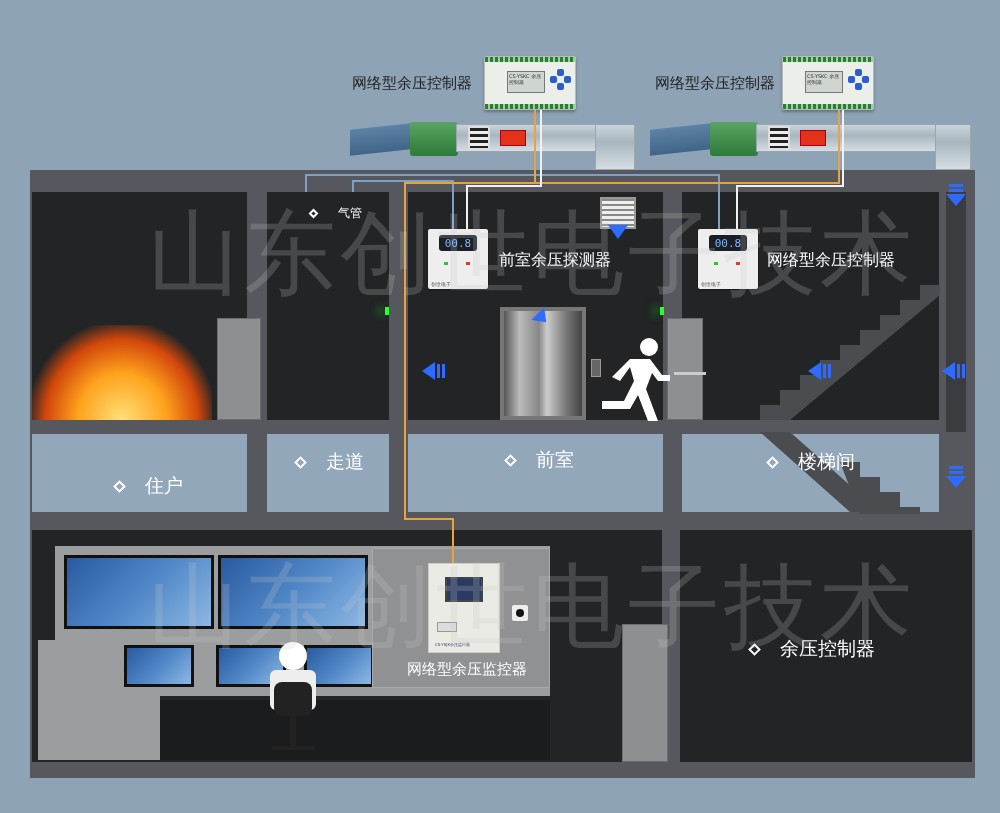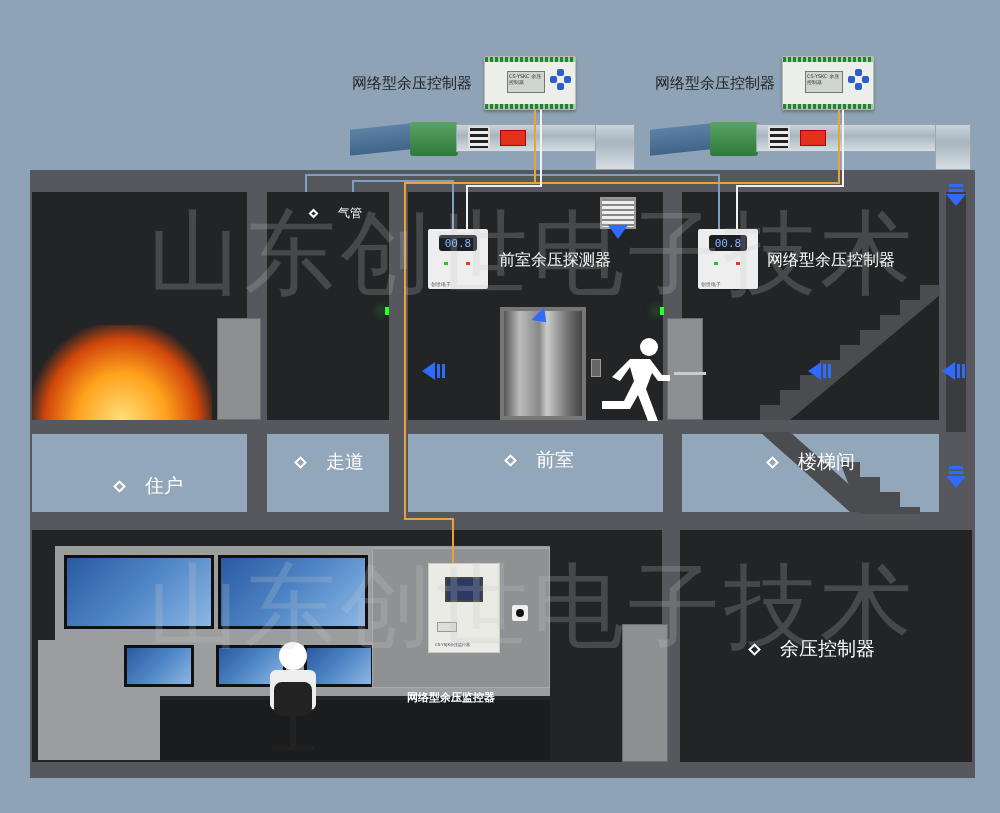--- a/index.html
+++ b/index.html
@@ -132,21 +132,21 @@
 
 <div class="abs" style="left:372px;top:548px;width:178px;height:140px;background:#8f9193;border:1px solid #aaa;"></div>
 <div class="abs" style="left:428px;top:563px;width:72px;height:90px;background:#ebebe5;border:1px solid #ccc;">
   <div class="abs" style="left:16px;top:13px;width:38px;height:25px;background:#2a3a62;border:2px solid #444;"></div>
   <div class="abs" style="left:8px;top:58px;width:20px;height:10px;background:#ddd;border:1px solid #999;"></div>
   <div class="abs" style="left:6px;top:78px;font-size:4px;color:#446;white-space:nowrap;">CS-YSJK余压监控器</div>
 </div>
 <div class="abs" style="left:512px;top:605px;width:16px;height:16px;background:#eee;border-radius:2px;">
     <div style="margin:4px;width:8px;height:8px;border-radius:50%;background:#111;"></div>
   </div>
-<div class="abs label-light" style="left:407px;top:690px;font-size:11px;font-weight:bold;">网络型余压监控器</div>
+<div class="abs label-light" style="left:407px;top:660px;font-size:15px;">网络型余压监控器</div>
 
 <div class="abs door" style="left:217px;top:318px;width:44px;height:102px;"></div>
 <div class="abs door" style="left:667px;top:318px;width:36px;height:102px;"></div>
 <div class="abs door" style="left:622px;top:624px;width:46px;height:138px;"></div>
 <div class="abs" style="left:674px;top:372px;width:32px;height:3px;background:#ccc;"></div>
 
 <div class="abs" style="left:500px;top:307px;width:86px;height:113px;background:linear-gradient(90deg,#555,#bbb 20%,#888 45%,#ccc 55%,#777 80%,#444);border:4px solid #777;"></div>
 <div class="abs" style="left:591px;top:359px;width:10px;height:18px;background:#666;border:1px solid #999;"></div>
 
 <svg class="abs" style="left:600px;top:337px;" width="70" height="84">

